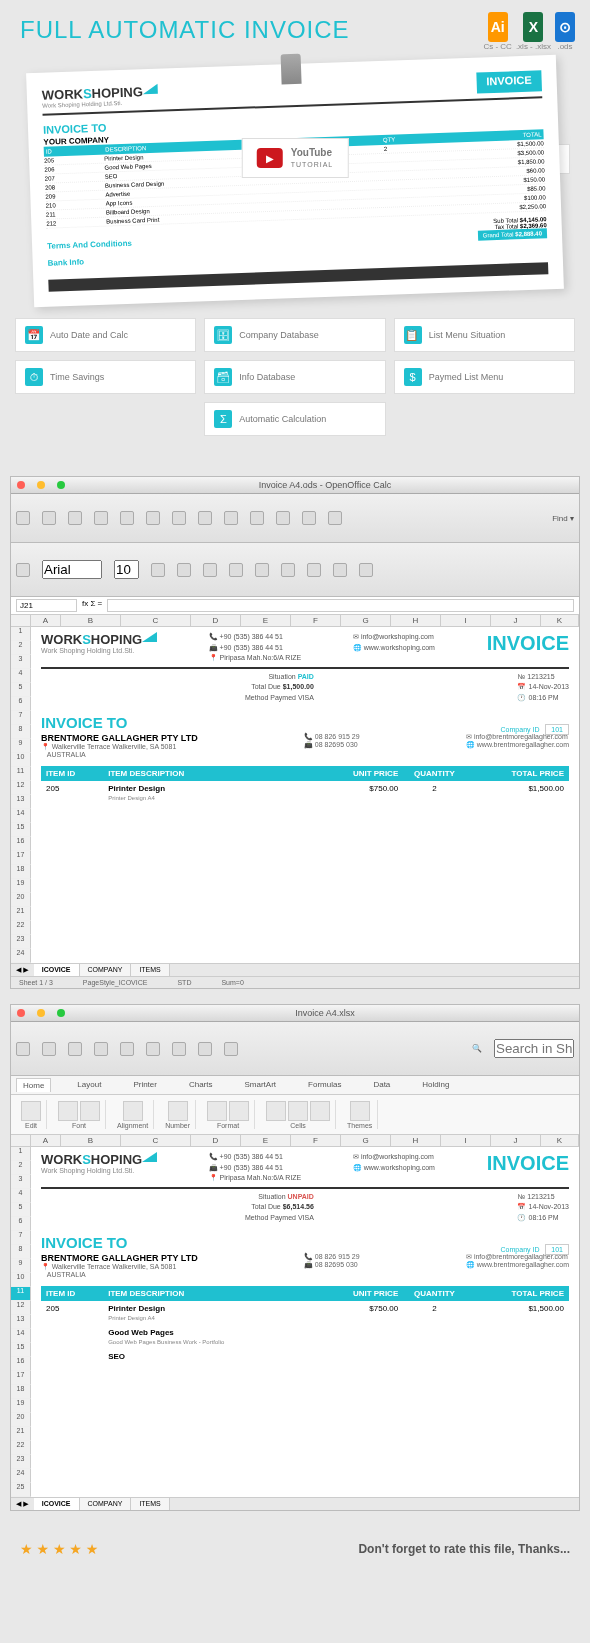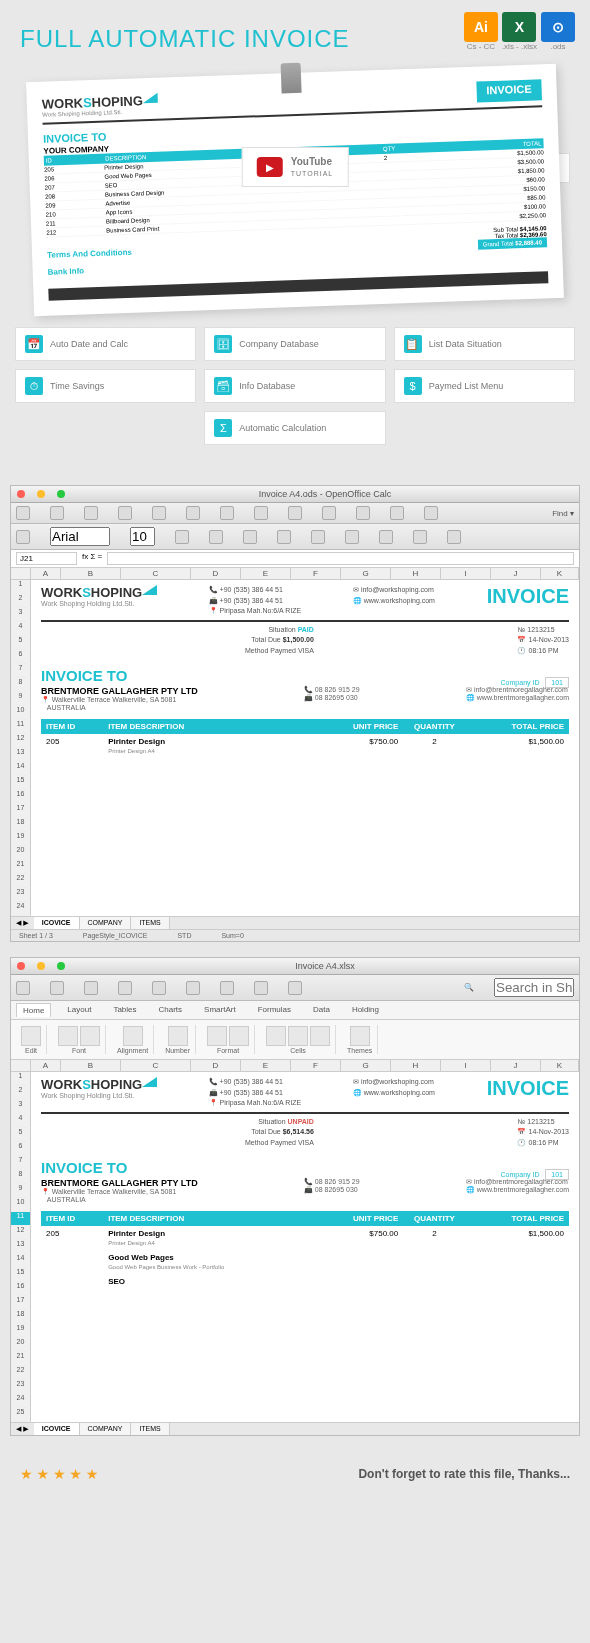--- a/index.html
+++ b/index.html
@@ -1,22 +1,22 @@
 <!DOCTYPE html>
 <html><head>
 <meta charset="utf-8">
 <style>
 *{box-sizing:border-box;margin:0;padding:0;font-family:Arial,sans-serif}
 body{width:590px;background:#e8e8e8}
-.hero{background:#e8e8e8;padding:25px 0 10px;position:relative}
+.hero{background:#e8e8e8;padding:16px 0 10px;position:relative}
 .title{font-size:24px;font-weight:300;color:#1fc0d0;letter-spacing:1px;padding:0 20px}
 .subtitle{font-size:11px;color:#888;padding:0 20px 12px;border-bottom:1px solid #ccc;margin:0 10px}
 .format-icons{position:absolute;top:12px;right:15px;display:flex;gap:4px}
 .fmt{display:flex;flex-direction:column;align-items:center;font-size:8px;color:#888}
-.fmt-box{width:34px;height:30px;border-radius:3px;display:flex;align-items:center;justify-content:center;color:#fff;font-weight:bold;font-size:14px}
+.fmt-box{width:20px;height:30px;border-radius:3px;display:flex;align-items:center;justify-content:center;color:#fff;font-weight:bold;font-size:14px}
 .fmt-ai{background:#ff9800}.fmt-xl{background:#1a7243}.fmt-od{background:#1976d2}
 .mockup{position:relative;padding:20px 30px 10px}
 .paper{background:#fff;transform:rotate(-2deg);box-shadow:3px 3px 10px rgba(0,0,0,.15);padding:15px;font-size:7px;position:relative}
 .clip{position:absolute;top:-10px;left:50%;transform:translateX(-50%);width:20px;height:30px;background:linear-gradient(#aaa,#888);border-radius:3px 3px 0 0}
 .logo{font-weight:bold;font-size:13px}.logo .w1{color:#333}.logo .s{color:#1fc0d0}.logo-tri{display:inline-block;width:0;height:0;border-left:15px solid transparent;border-bottom:10px solid #1fc0d0;vertical-align:top}
 .inv-head{display:flex;justify-content:space-between;border-bottom:2px solid #333;padding-bottom:5px}
 .inv-label{background:#1fc0d0;color:#fff;padding:3px 10px;font-size:11px;font-weight:bold}
 .invto{color:#1fc0d0;font-weight:bold;font-size:11px;margin:8px 0 2px}
 .thdr{background:#1fc0d0;color:#fff;display:flex;font-size:6px;padding:2px}
 .trow{display:flex;font-size:6px;padding:1px 0;border-bottom:1px dotted #eee}
@@ -26,23 +26,23 @@
 .size-note .ic{color:#1fc0d0;font-size:14px}
 .yt-box{position:absolute;bottom:130px;left:50%;transform:translateX(-50%);background:#fff;border:1px solid #ddd;padding:8px 14px;display:flex;align-items:center;gap:8px;font-size:10px;color:#777}
 .yt-ic{width:26px;height:20px;background:#cc181e;border-radius:4px;display:flex;align-items:center;justify-content:center;color:#fff}
 .features{padding:10px 15px 15px;display:grid;grid-template-columns:1fr 1fr 1fr;gap:8px}
 .feat{background:#fff;border:1px solid #ddd;padding:7px 9px;font-size:9px;color:#777;display:flex;align-items:center;gap:7px}
 .feat .ic{width:18px;height:18px;background:#1fc0d0;border-radius:2px;display:flex;align-items:center;justify-content:center;color:#fff;font-size:11px}
 .screenshot{background:#fff;border:1px solid #bbb;margin:15px 10px;font-size:8px}
 .mac-bar{background:linear-gradient(#f5f5f5,#d8d8d8);padding:3px 6px;display:flex;align-items:center;gap:12px;border-bottom:1px solid #aaa}
 .dot{width:8px;height:8px;border-radius:50%}.dr{background:#ff5f56}.dy{background:#ffbd2e}.dg{background:#27c93f}
 .win-title{flex:1;text-align:center;font-size:9px;color:#555}
-.toolbar{background:linear-gradient(#f0f0f0,#e0e0e0);padding:3px 5px;font-size:8px;color:#555;border-bottom:1px solid #bbb;display:flex;gap:20px;align-items:center;flex-wrap:wrap}
+.toolbar{background:linear-gradient(#f0f0f0,#e0e0e0);padding:17px 5px;font-size:8px;color:#555;border-bottom:1px solid #bbb;display:flex;gap:12px;align-items:center;flex-wrap:wrap}
 .tb-ic{width:14px;height:14px;background:#ddd;border:1px solid #aaa;border-radius:2px}
-.ribbon{background:#f5f5f5;border-bottom:1px solid #ccc;padding:2px 5px;display:flex;gap:10px;font-size:8px;color:#555}
+.ribbon{background:#f5f5f5;border-bottom:1px solid #ccc;padding:2px 5px;display:flex;gap:20px;font-size:8px;color:#555}
 .ribbon .tab{padding:2px 6px}
 .ribbon .active{background:#fff;border:1px solid #ccc;border-bottom:none}
 .rib-body{background:#f8f8f8;padding:5px;display:flex;gap:6px;border-bottom:1px solid #ccc;font-size:7px;color:#666}
 .rib-grp{border-right:1px solid #ddd;padding:0 5px;text-align:center}
 .rib-btn{width:20px;height:20px;background:#e8e8e8;border:1px solid #ccc;margin:1px auto}
 .cell-ref{display:flex;padding:2px 5px;border-bottom:1px solid #ccc;font-size:8px}
 .cell-ref input{border:1px solid #ccc;font-size:8px;padding:1px 3px}
 .col-hdrs{display:flex;background:#f0f0f0;border-bottom:1px solid #ccc}
 .ch{border-right:1px solid #ccc;text-align:center;font-size:8px;padding:1px 0;color:#555}
 .rh{width:20px;background:#f0f0f0;border-right:1px solid #ccc;text-align:center;font-size:7px;color:#555}
@@ -212,21 +212,21 @@
           <span>Info Database</span>
         </div>
       <div class="feat" style="margin-top:8px">
           <div class="ic">Σ</div>
           <span>Automatic Calculation</span>
         </div>
     </div>
     <div>
       <div class="feat">
           <div class="ic">📋</div>
-          <span>List Data Situation</span>
+          <span>List Menu Situation</span>
         </div>
       <div class="feat" style="margin-top:8px">
           <div class="ic">$</div>
           <span>Paymed List Menu</span>
         </div>
     </div>
   </div>
 </div>
 
 <div class="screenshot">
@@ -403,21 +403,21 @@
       <div class="tb-ic"></div>
       <div class="tb-ic"></div>
       <div class="tb-ic"></div>
       <div class="tb-ic"></div>
     <span style="margin-left:auto">🔍</span>
       <input style="width: 80px;" placeholder="Search in Sheet">
   </div>
   <div class="ribbon">
     <div class="tab active">Home</div>
     <div class="tab">Layout</div>
-    <div class="tab">Tables</div>
+    <div class="tab">Printer</div>
     <div class="tab">Charts</div>
     <div class="tab">SmartArt</div>
     <div class="tab">Formulas</div>
     <div class="tab">Data</div>
     <div class="tab">Holding</div>
   </div>
   <div class="rib-body">
     <div class="rib-grp"><div class="rib-btn"></div><span>Edit</span></div>
     <div class="rib-grp"><div style="display:flex;gap:2px">
           <div class="rib-btn"></div>

